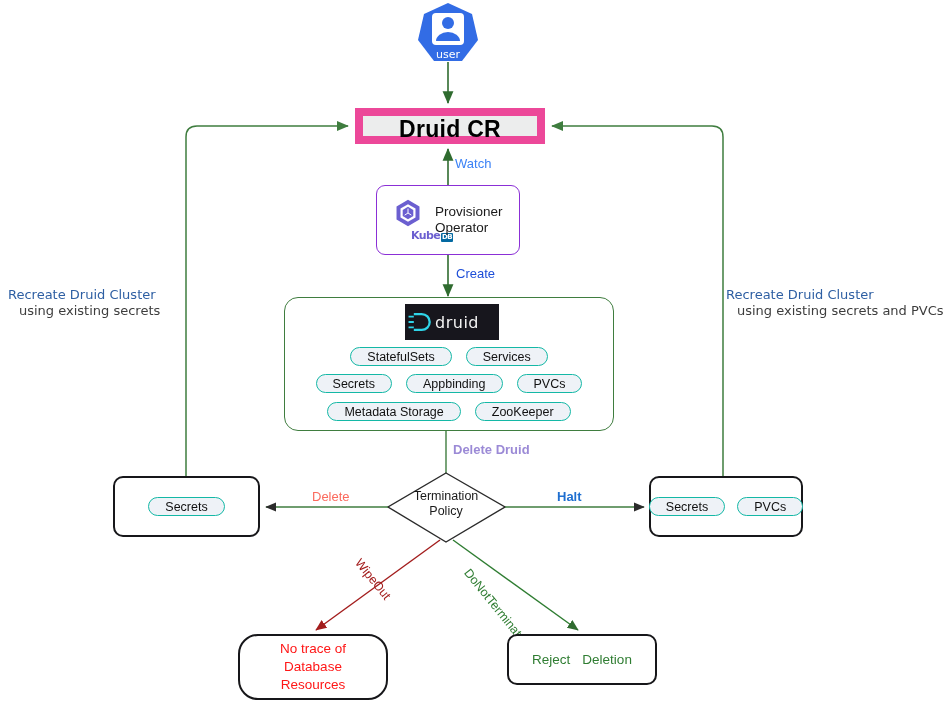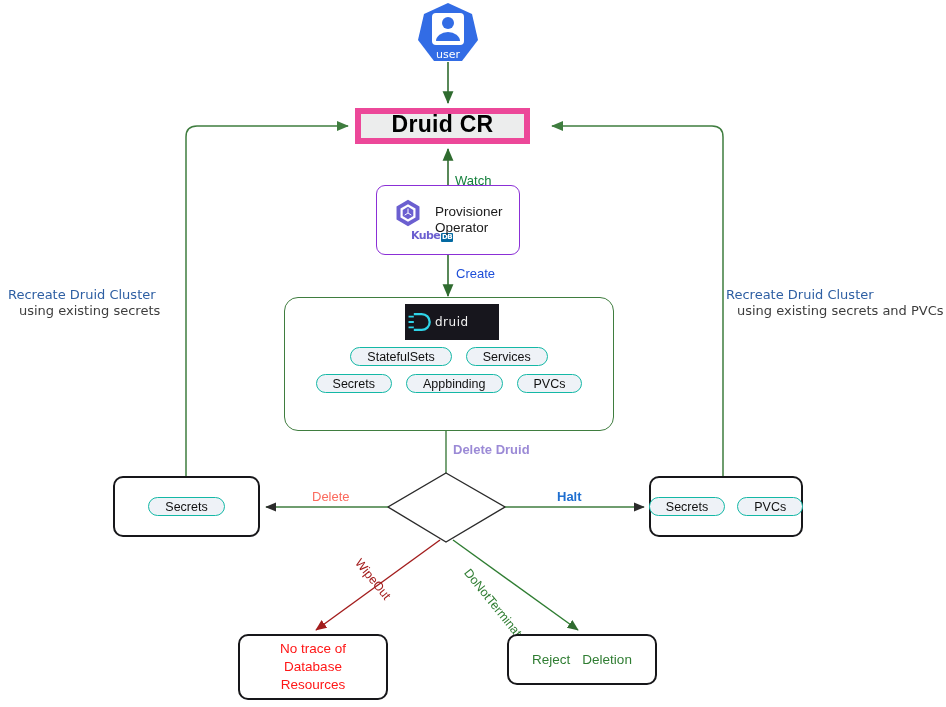--- a/index.html
+++ b/index.html
@@ -4,68 +4,68 @@
 <style>
   html,body{margin:0;padding:0;background:#ffffff;}
   body{width:946px;height:707px;position:relative;overflow:hidden;
        font-family:"Liberation Sans", sans-serif;}
   #canvas{position:absolute;left:0;top:0;width:946px;height:707px;}
   svg.layer{position:absolute;left:0;top:0;width:946px;height:707px;pointer-events:none;}
 
   .node{position:absolute;box-sizing:border-box;}
 
   
-  #druid-cr{left:355px;top:108px;width:175px;height:36px;
-            background:#eceded;border:6px solid #ec4899;
-            display:flex;align-items:flex-end;justify-content:center;}
+  #druid-cr{left:355px;top:108px;width:190px;height:36px;
+            background:#eceded;border:8px solid #ec4899;
+            display:flex;align-items:flex-start;justify-content:center;}
   #druid-cr .t{font-size:23px;font-weight:bold;color:#000;letter-spacing:.3px;}
 
   
   #prov-op{left:376px;top:185px;width:144px;height:70px;
            background:#fff;border:1.6px solid #8b2fd6;border-radius:9px;
            display:flex;align-items:center;}
   #prov-op .logo{width:54px;margin-left:4px;display:flex;flex-direction:column;
                  align-items:center;justify-content:center;}
   #prov-op .lbl{font-size:13.5px;line-height:16px;color:#1a1a1a;}
 
   .kube-word{font-family:"DejaVu Sans", sans-serif;font-weight:bold;font-size:11px;
              color:#6b5fd0;letter-spacing:-0.6px;margin-top:1px;display:flex;align-items:flex-end;margin-left:48px;}
   .kube-word .db{background:#0369a1;color:#fff;font-size:7px;padding:0 1px;
                  margin-left:1px;line-height:9px;border-radius:1px;}
 
   
   #druid-group{left:284px;top:297px;width:330px;height:134px;
                background:#fff;border:1.6px solid #3f7d3f;border-radius:14px;}
   #druid-logo{position:absolute;left:405px;top:304px;width:94px;height:36px;
               background:#17161d;display:flex;align-items:center;}
-  #druid-logo .dtxt{color:#f2f2f2;font-size:12px;letter-spacing:.5px;
+  #druid-logo .dtxt{color:#f2f2f2;font-size:16px;letter-spacing:.5px;
                     font-family:"DejaVu Sans", sans-serif;}
 
   .pillrow{position:absolute;display:flex;justify-content:center;gap:14px;width:330px;left:284px;}
   .pill{background:#eef2f7;border:1px solid #14b8a6;border-radius:11px;
         height:19px;line-height:18px;padding:0 16px;font-size:12.5px;color:#111;
         white-space:nowrap;box-sizing:border-box;}
 
   
   .rbox{background:#fff;border:2px solid #17171a;border-radius:10px;
         display:flex;align-items:center;justify-content:center;gap:12px;}
   #box-secrets{left:113px;top:476px;width:147px;height:61px;}
   #box-secrets-pvcs{left:649px;top:476px;width:154px;height:61px;}
-  #box-wipeout{left:238px;top:634px;width:150px;height:66px;flex-direction:column;gap:0;}
+  #box-wipeout{left:238px;top:634px;width:150px;height:66px;flex-direction:column;gap:0;border-radius:20px;}
   #box-reject{left:507px;top:634px;width:150px;height:51px;flex-direction:row;gap:12px;}
   #box-wipeout .t{color:#ff1616;font-size:13.5px;line-height:18px;text-align:center;}
   #box-reject .t{color:#2f7d32;font-size:13.5px;line-height:18px;text-align:center;}
 
   
   #diamond-label{position:absolute;left:386px;top:489px;width:120px;text-align:center;
                  font-size:12.5px;line-height:15px;color:#1a1a1a;}
 
   
   .elabel{position:absolute;font-size:13px;white-space:nowrap;}
-  #lbl-watch{left:455px;top:156px;color:#15803d;margin-top:17px;}
+  #lbl-watch{left:455px;top:156px;color:#3b82f6;}
   #lbl-create{left:456px;top:266px;color:#1d4ed8;}
   #lbl-delete-druid{left:453px;top:442px;color:#9b8ad6;font-weight:bold;}
   #lbl-delete{left:312px;top:489px;color:#fb6a5d;}
   #lbl-halt{left:557px;top:489px;color:#1f6fd0;font-weight:bold;}
   #lbl-wipeout{left:363px;top:556px;color:#a31d1d;font-size:12.5px;
                transform:rotate(51deg);transform-origin:left top;}
   #lbl-dnt{left:472px;top:566px;color:#2f7d32;font-size:12.5px;
            transform:rotate(51deg);transform-origin:left top;}
 
   
@@ -196,23 +196,31 @@
 
   <div class="pillrow" style="top:347px">
     <span class="pill">StatefulSets</span>
     <span class="pill">Services</span>
   </div>
   <div class="pillrow" style="top:374px">
     <span class="pill">Secrets</span>
     <span class="pill">Appbinding</span>
     <span class="pill">PVCs</span>
   </div>
+  <div class="pillrow" style="top:402px">
+    <span class="pill">Metadata Storage</span>
+    <span class="pill">ZooKeeper</span>
+  </div>
 
   <span class="elabel" id="lbl-delete-druid">Delete Druid</span>
 
+  <div id="diamond-label">
+    <div>Termination</div>
+    <div>Policy</div>
+  </div>
 
   <span class="elabel" id="lbl-delete">Delete</span>
   <span class="elabel" id="lbl-halt">Halt</span>
   <span class="elabel" id="lbl-wipeout">WipeOut</span>
   <span class="elabel" id="lbl-dnt">DoNotTerminate</span>
 
   <div class="node rbox" id="box-secrets">
     <span class="pill">Secrets</span>
   </div>
 

